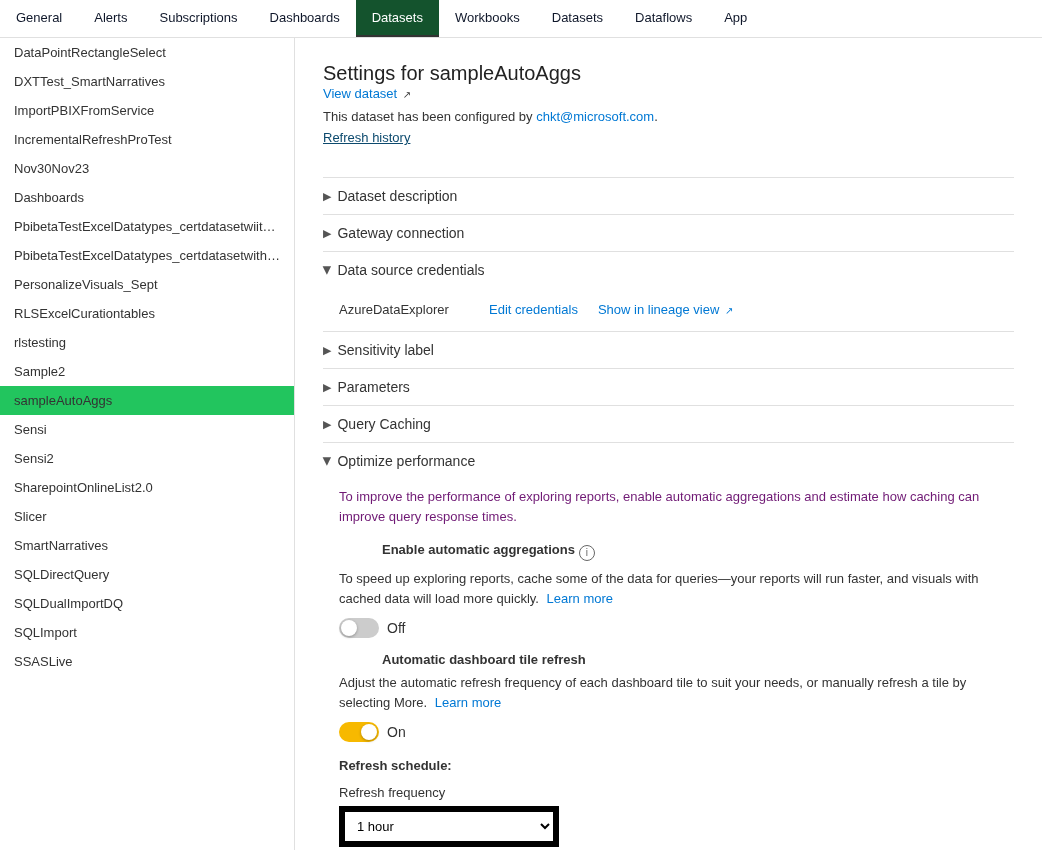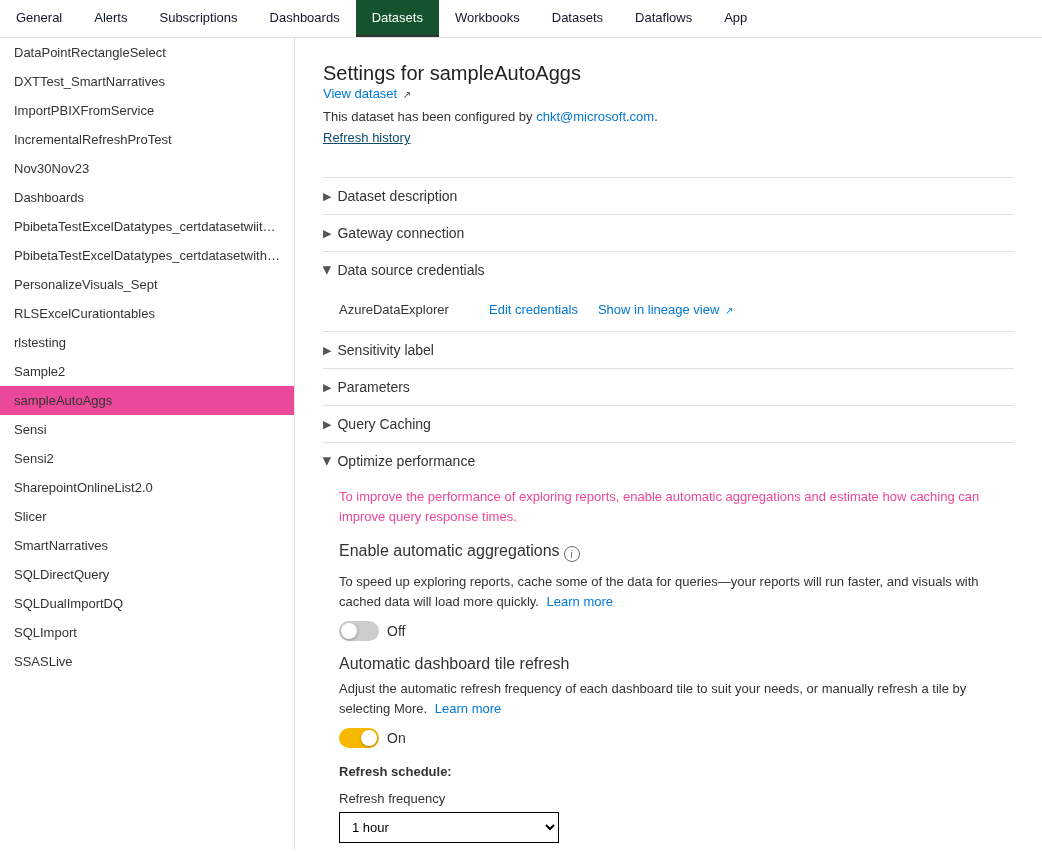--- a/index.html
+++ b/index.html
@@ -9,21 +9,21 @@
     .top-nav { display: flex; border-bottom: 1px solid #e0e0e0; background: #fff; }
     .top-nav-item { padding: 10px 16px; cursor: pointer; font-size: 13px; color: #0f172a; border-bottom: 2px solid transparent; white-space: nowrap; }
     .top-nav-item.active { background: #14532d; color: #fff; border-bottom: 2px solid #333; }
 
     
     .main-layout { display: flex; height: calc(854px - 42px); }
 
     
     .sidebar { width: 295px; border-right: 1px solid #e0e0e0; overflow-y: auto; overflow-x: hidden; flex-shrink: 0; }
     .sidebar-item { padding: 7px 14px; cursor: pointer; white-space: nowrap; overflow: hidden; text-overflow: ellipsis; font-size: 13px; }
-    .sidebar-item.active { background: #ec4899; font-weight: 400; }
+    .sidebar-item.active { background: #22c55e; font-weight: 400; }
 
     
     .sidebar::-webkit-scrollbar { width: 8px; }
     .sidebar::-webkit-scrollbar-track { background: #f0f0f0; }
     .sidebar::-webkit-scrollbar-thumb { background: #bbb; }
 
     
     .content { flex: 1; overflow-y: auto; padding: 24px 28px; }
     .content::-webkit-scrollbar { width: 8px; }
     .content::-webkit-scrollbar-track { background: #f0f0f0; }
@@ -51,32 +51,32 @@
     .toggle.off { background: #ccc; }
     .toggle.on { background: #f7b900; }
     .toggle-thumb { width: 16px; height: 16px; background: #fff; border-radius: 50%; position: absolute; top: 2px; transition: left 0.2s; box-shadow: 0 1px 3px rgba(0,0,0,0.3); }
     .toggle.off .toggle-thumb { left: 2px; }
     .toggle.on .toggle-thumb { left: 22px; }
     .toggle-label { font-size: 14px; color: #333; }
 
     
     .info-icon { display: inline-flex; align-items: center; justify-content: center; width: 16px; height: 16px; border-radius: 50%; border: 1px solid #666; font-size: 10px; color: #666; margin-left: 4px; cursor: pointer; }
 
-    .section-subtitle { font-size: 16px; font-weight: 400; margin-bottom: 6px; }
+    .section-subtitle { font-size: 13px; font-weight: 700; margin-bottom: 6px; margin-left: 43px; }
     .section-desc { font-size: 13px; color: #333; margin-bottom: 10px; line-height: 1.5; }
 
     
     .refresh-label { font-size: 13px; font-weight: 600; margin-bottom: 12px; }
     .field-label { font-size: 13px; margin-bottom: 6px; }
-    .select-field { width: 220px; padding: 6px 8px; border: 1px solid #000000; font-size: 13px; cursor: pointer; appearance: auto; background: #fff; }
+    .select-field { width: 220px; padding: 6px 8px; border: 6px solid #000000; font-size: 13px; cursor: pointer; appearance: auto; background: #fff; }
 
     
     .ext-link-icon { font-size: 10px; margin-left: 2px; }
 
-    .optimize-desc { font-size: 13px; color: #ec4899; line-height: 1.5; margin-bottom: 16px; }
+    .optimize-desc { font-size: 13px; color: #701a75; line-height: 1.5; margin-bottom: 16px; }
   </style>
 </head>
 <body>
 
 <div class="top-nav">
 <div class="top-nav-item">General</div>
     <div class="top-nav-item">Alerts</div>
     <div class="top-nav-item">Subscriptions</div>
     <div class="top-nav-item">Dashboards</div>
     <div class="top-nav-item active">Datasets</div>

